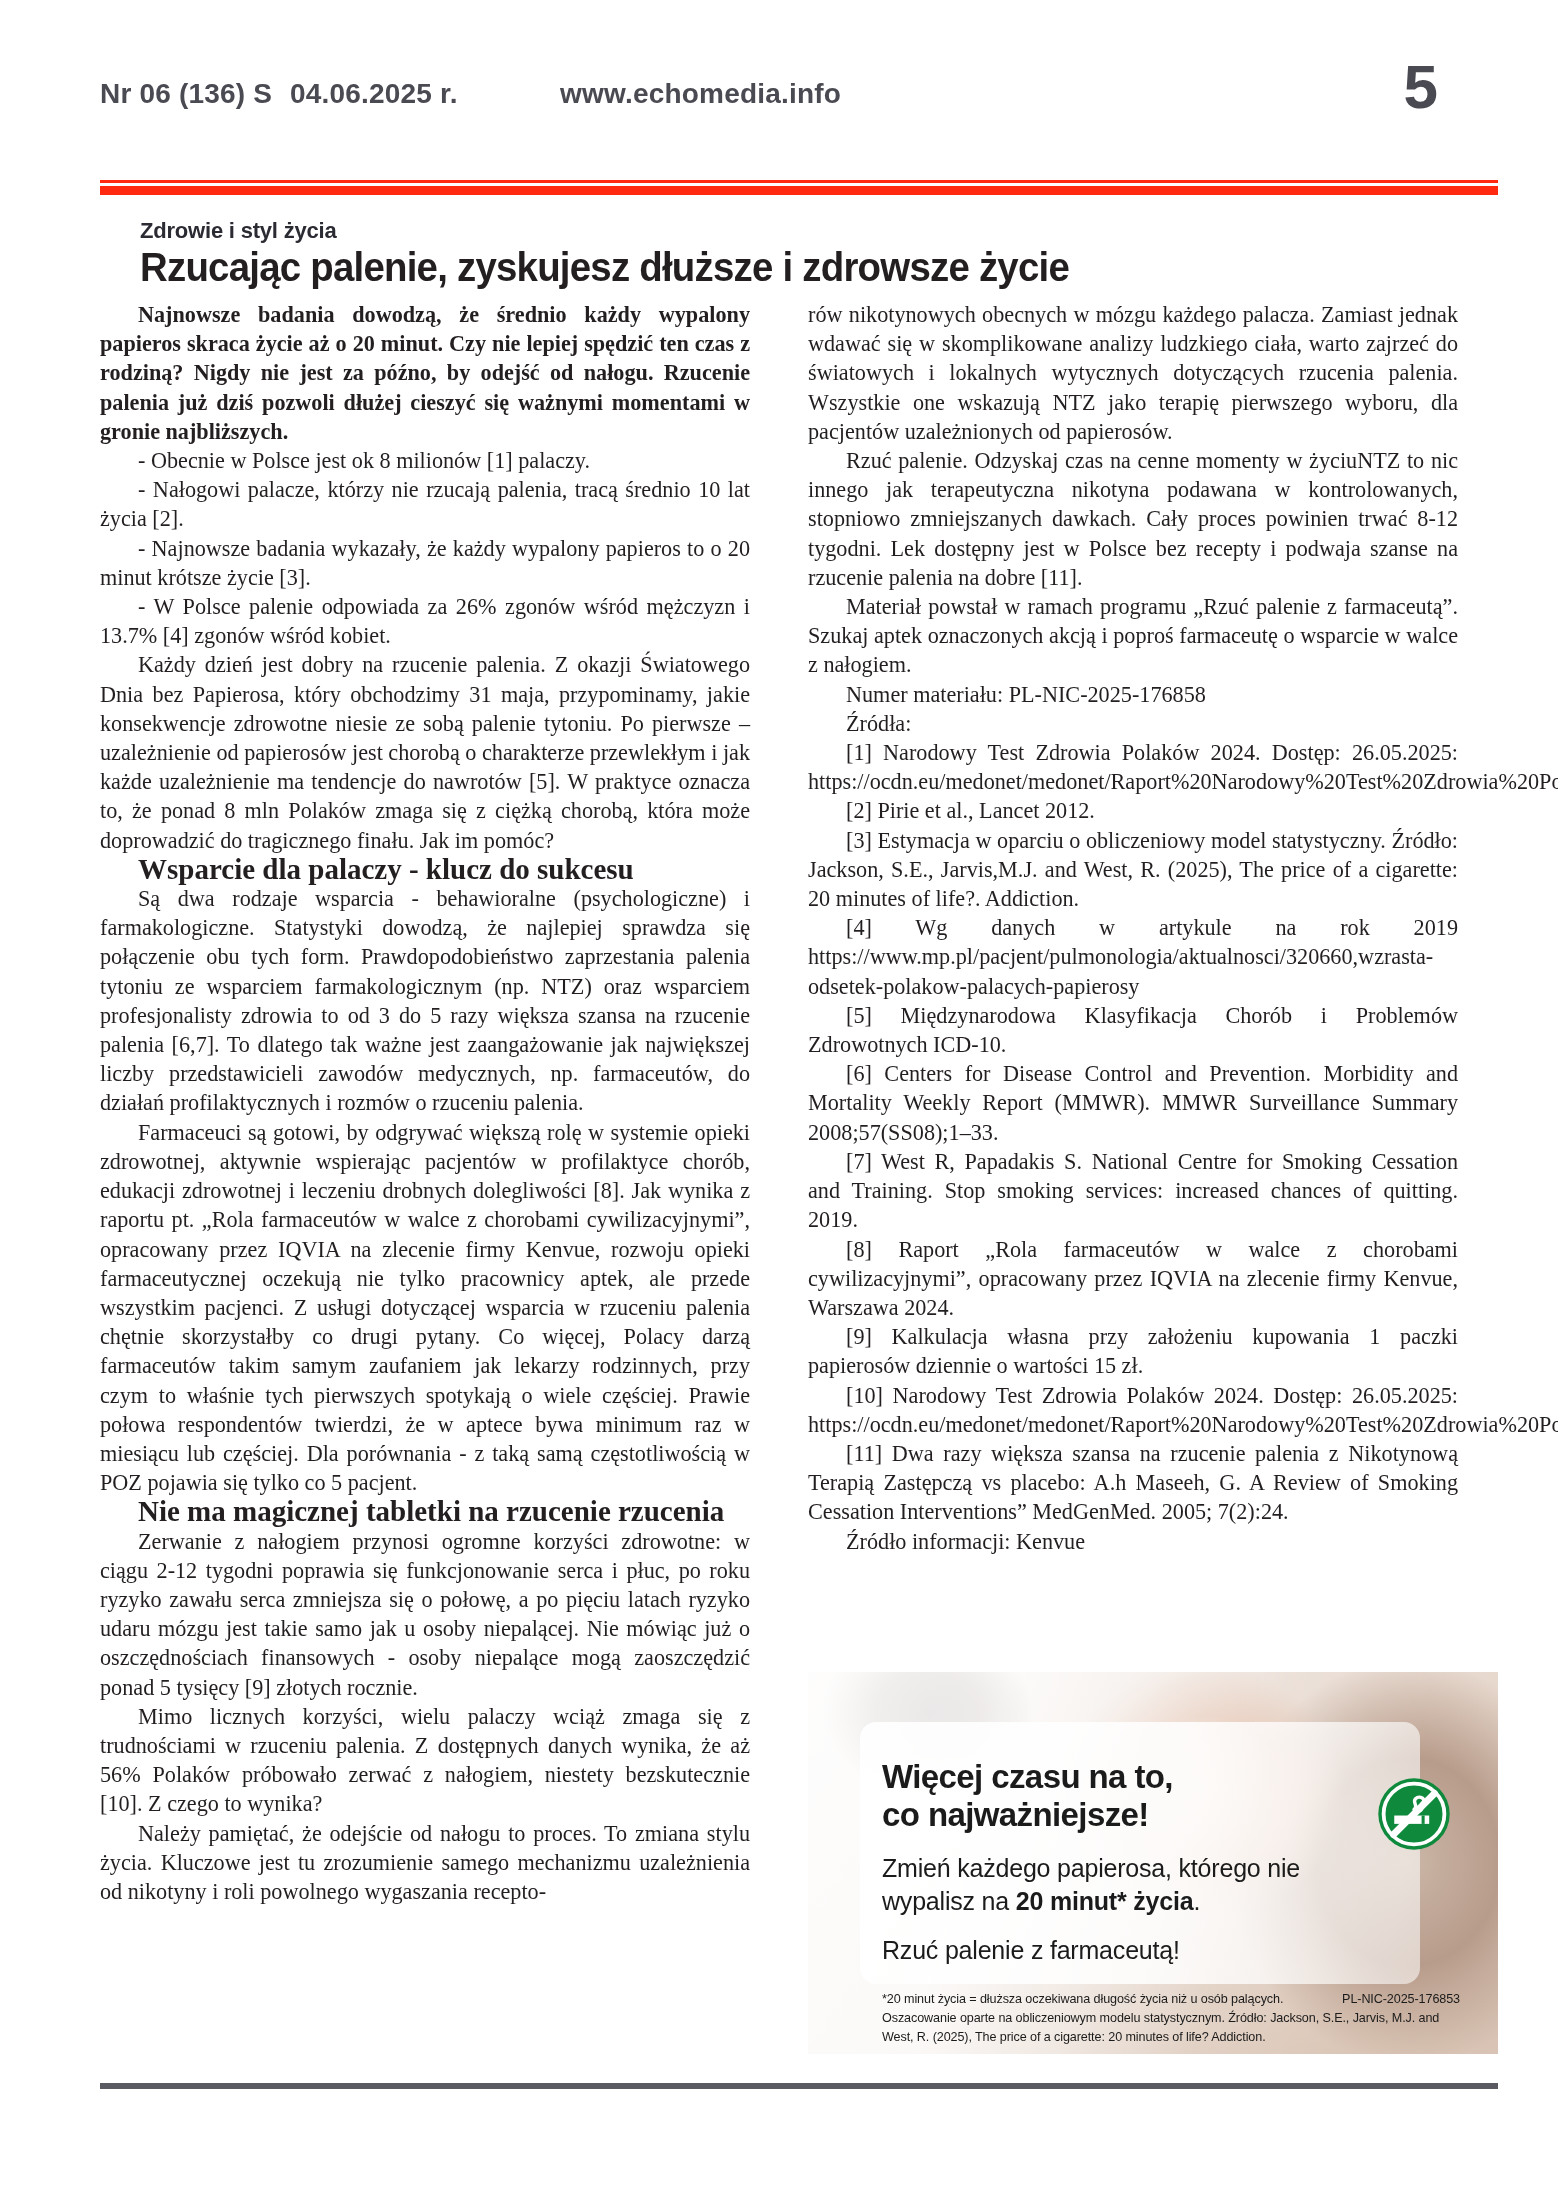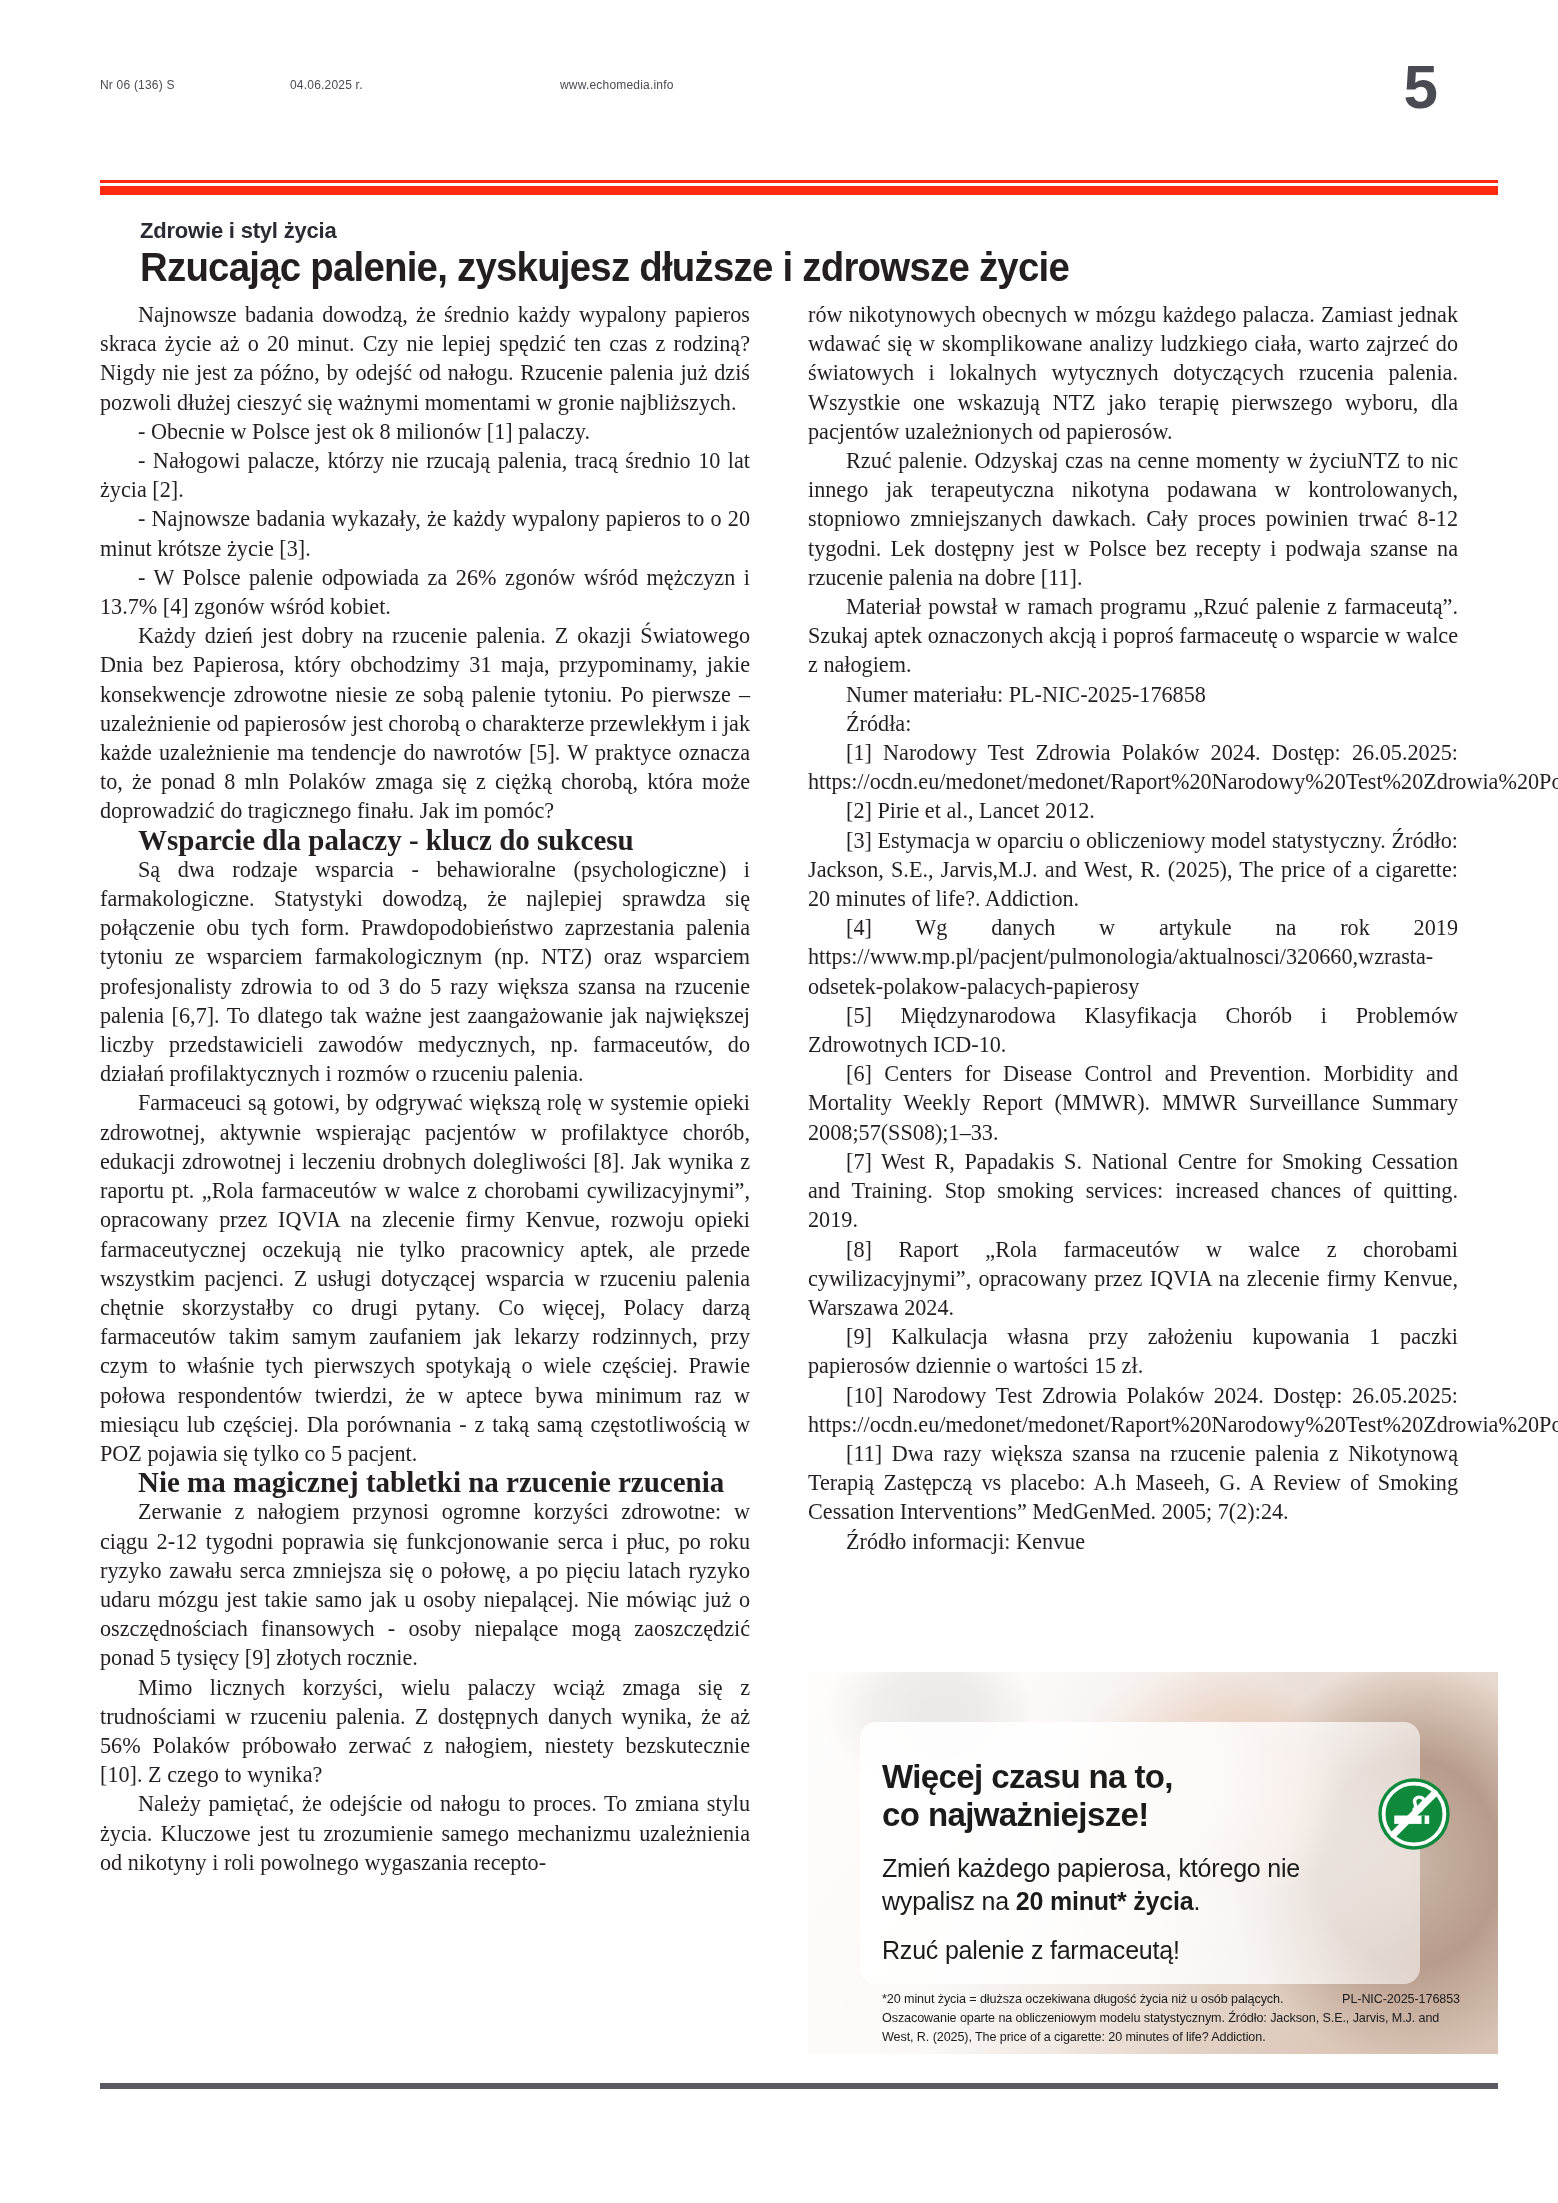--- a/index.html
+++ b/index.html
@@ -13,21 +13,21 @@
   }
   .page{position:absolute;left:0;top:0;width:1558px;height:2203px;}
 
   
   .masthead{
     position:absolute;left:100px;top:78px;width:1400px;height:48px;
   }
   .mh-item{
     position:absolute;top:0;
     font-family:"Liberation Sans", sans-serif;
-    font-weight:normal;font-size:12px;letter-spacing:.2px;
+    font-weight:bold;font-size:28px;letter-spacing:.2px;
     color:#4a4a52;white-space:nowrap;
   }
   .mh-issue{left:0;}
   .mh-date{left:190px;}
   .mh-site{left:460px;}
   .page-num{
     position:absolute;right:62px;top:-22px;
     font-family:"Liberation Sans", sans-serif;
     font-weight:bold;font-size:62px;color:#4a4a52;line-height:1;
   }
@@ -64,21 +64,21 @@
   .col{
     position:absolute;top:300px;width:650px;
     font-size:22.2px;line-height:29.2px;
     text-align:justify;
     -webkit-hyphens:auto;hyphens:auto;
   }
   .col-left{left:100px;}
   .col-right{left:808px;}
 
   .col p{margin:0;text-indent:38px;}
-  .col p.lead{font-weight:normal;text-indent:38px;}
+  .col p.lead{font-weight:bold;text-indent:38px;}
   .col p.noind{text-indent:0;}
   .col h3{
     margin:0;font-size:29px;line-height:29.2px;
     font-weight:bold;text-indent:38px;text-align:left;
   }
 
   
   .ad{
     position:absolute;left:808px;top:1672px;
     width:690px;height:382px;

